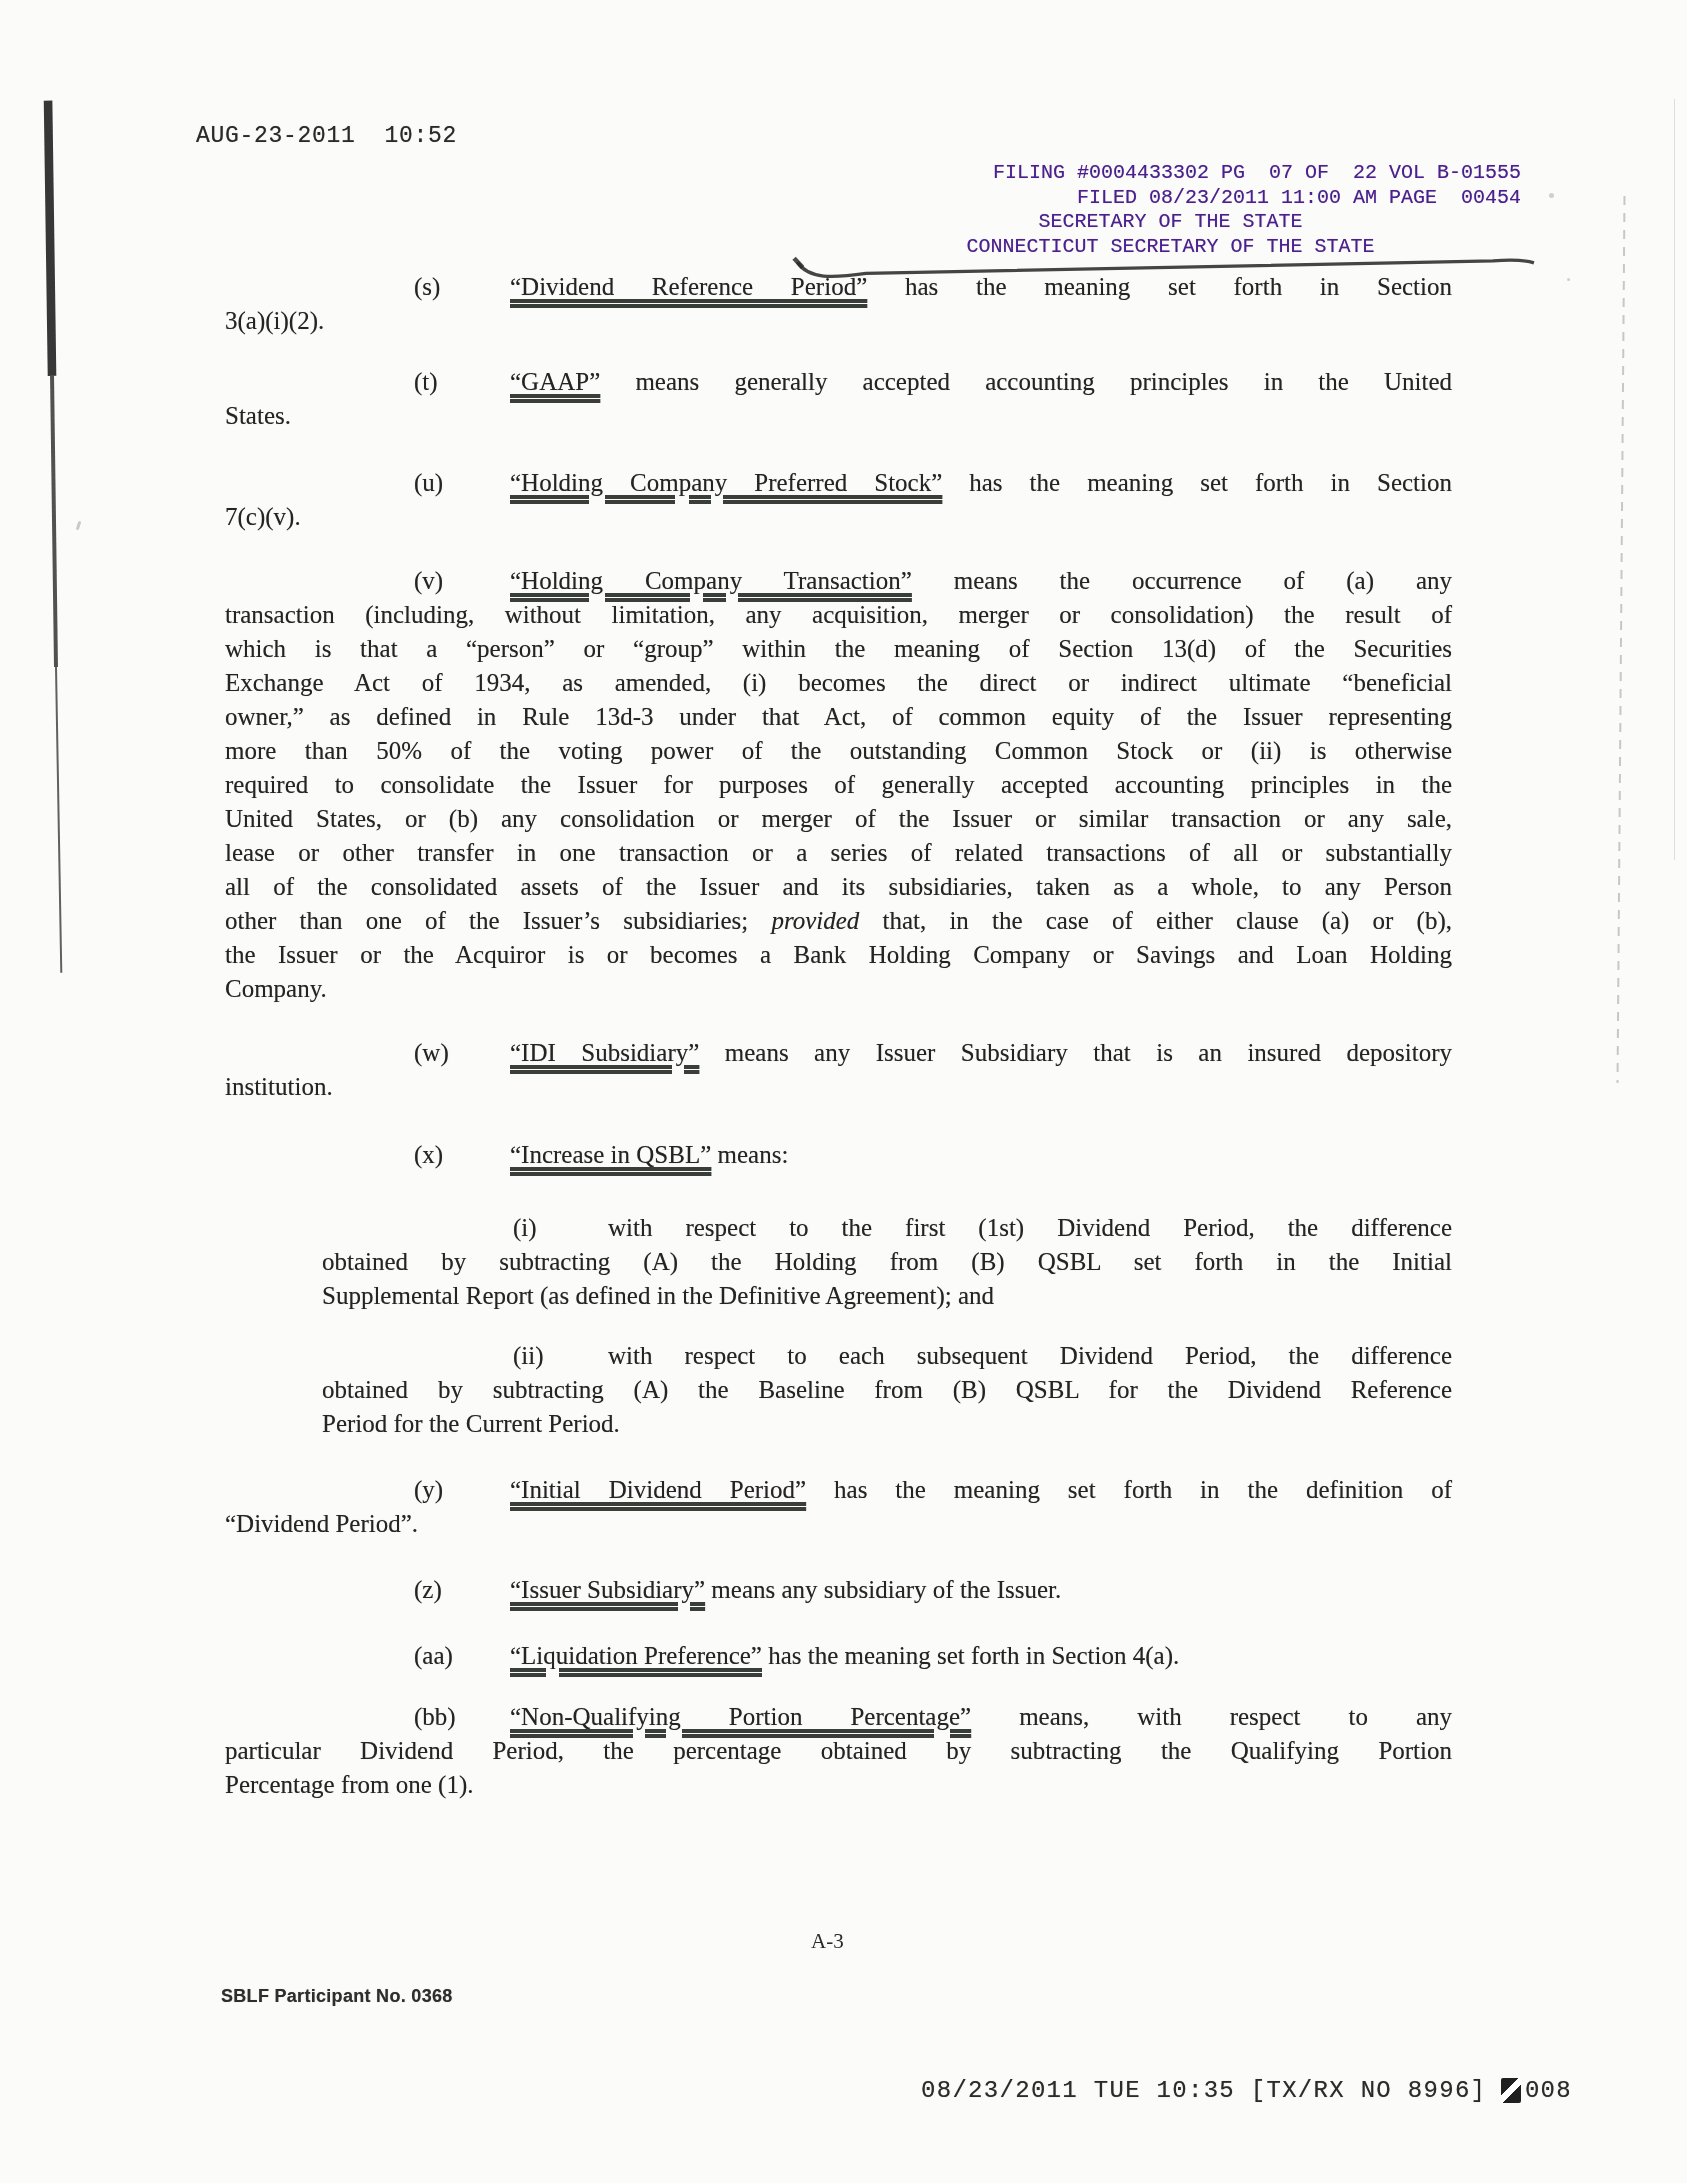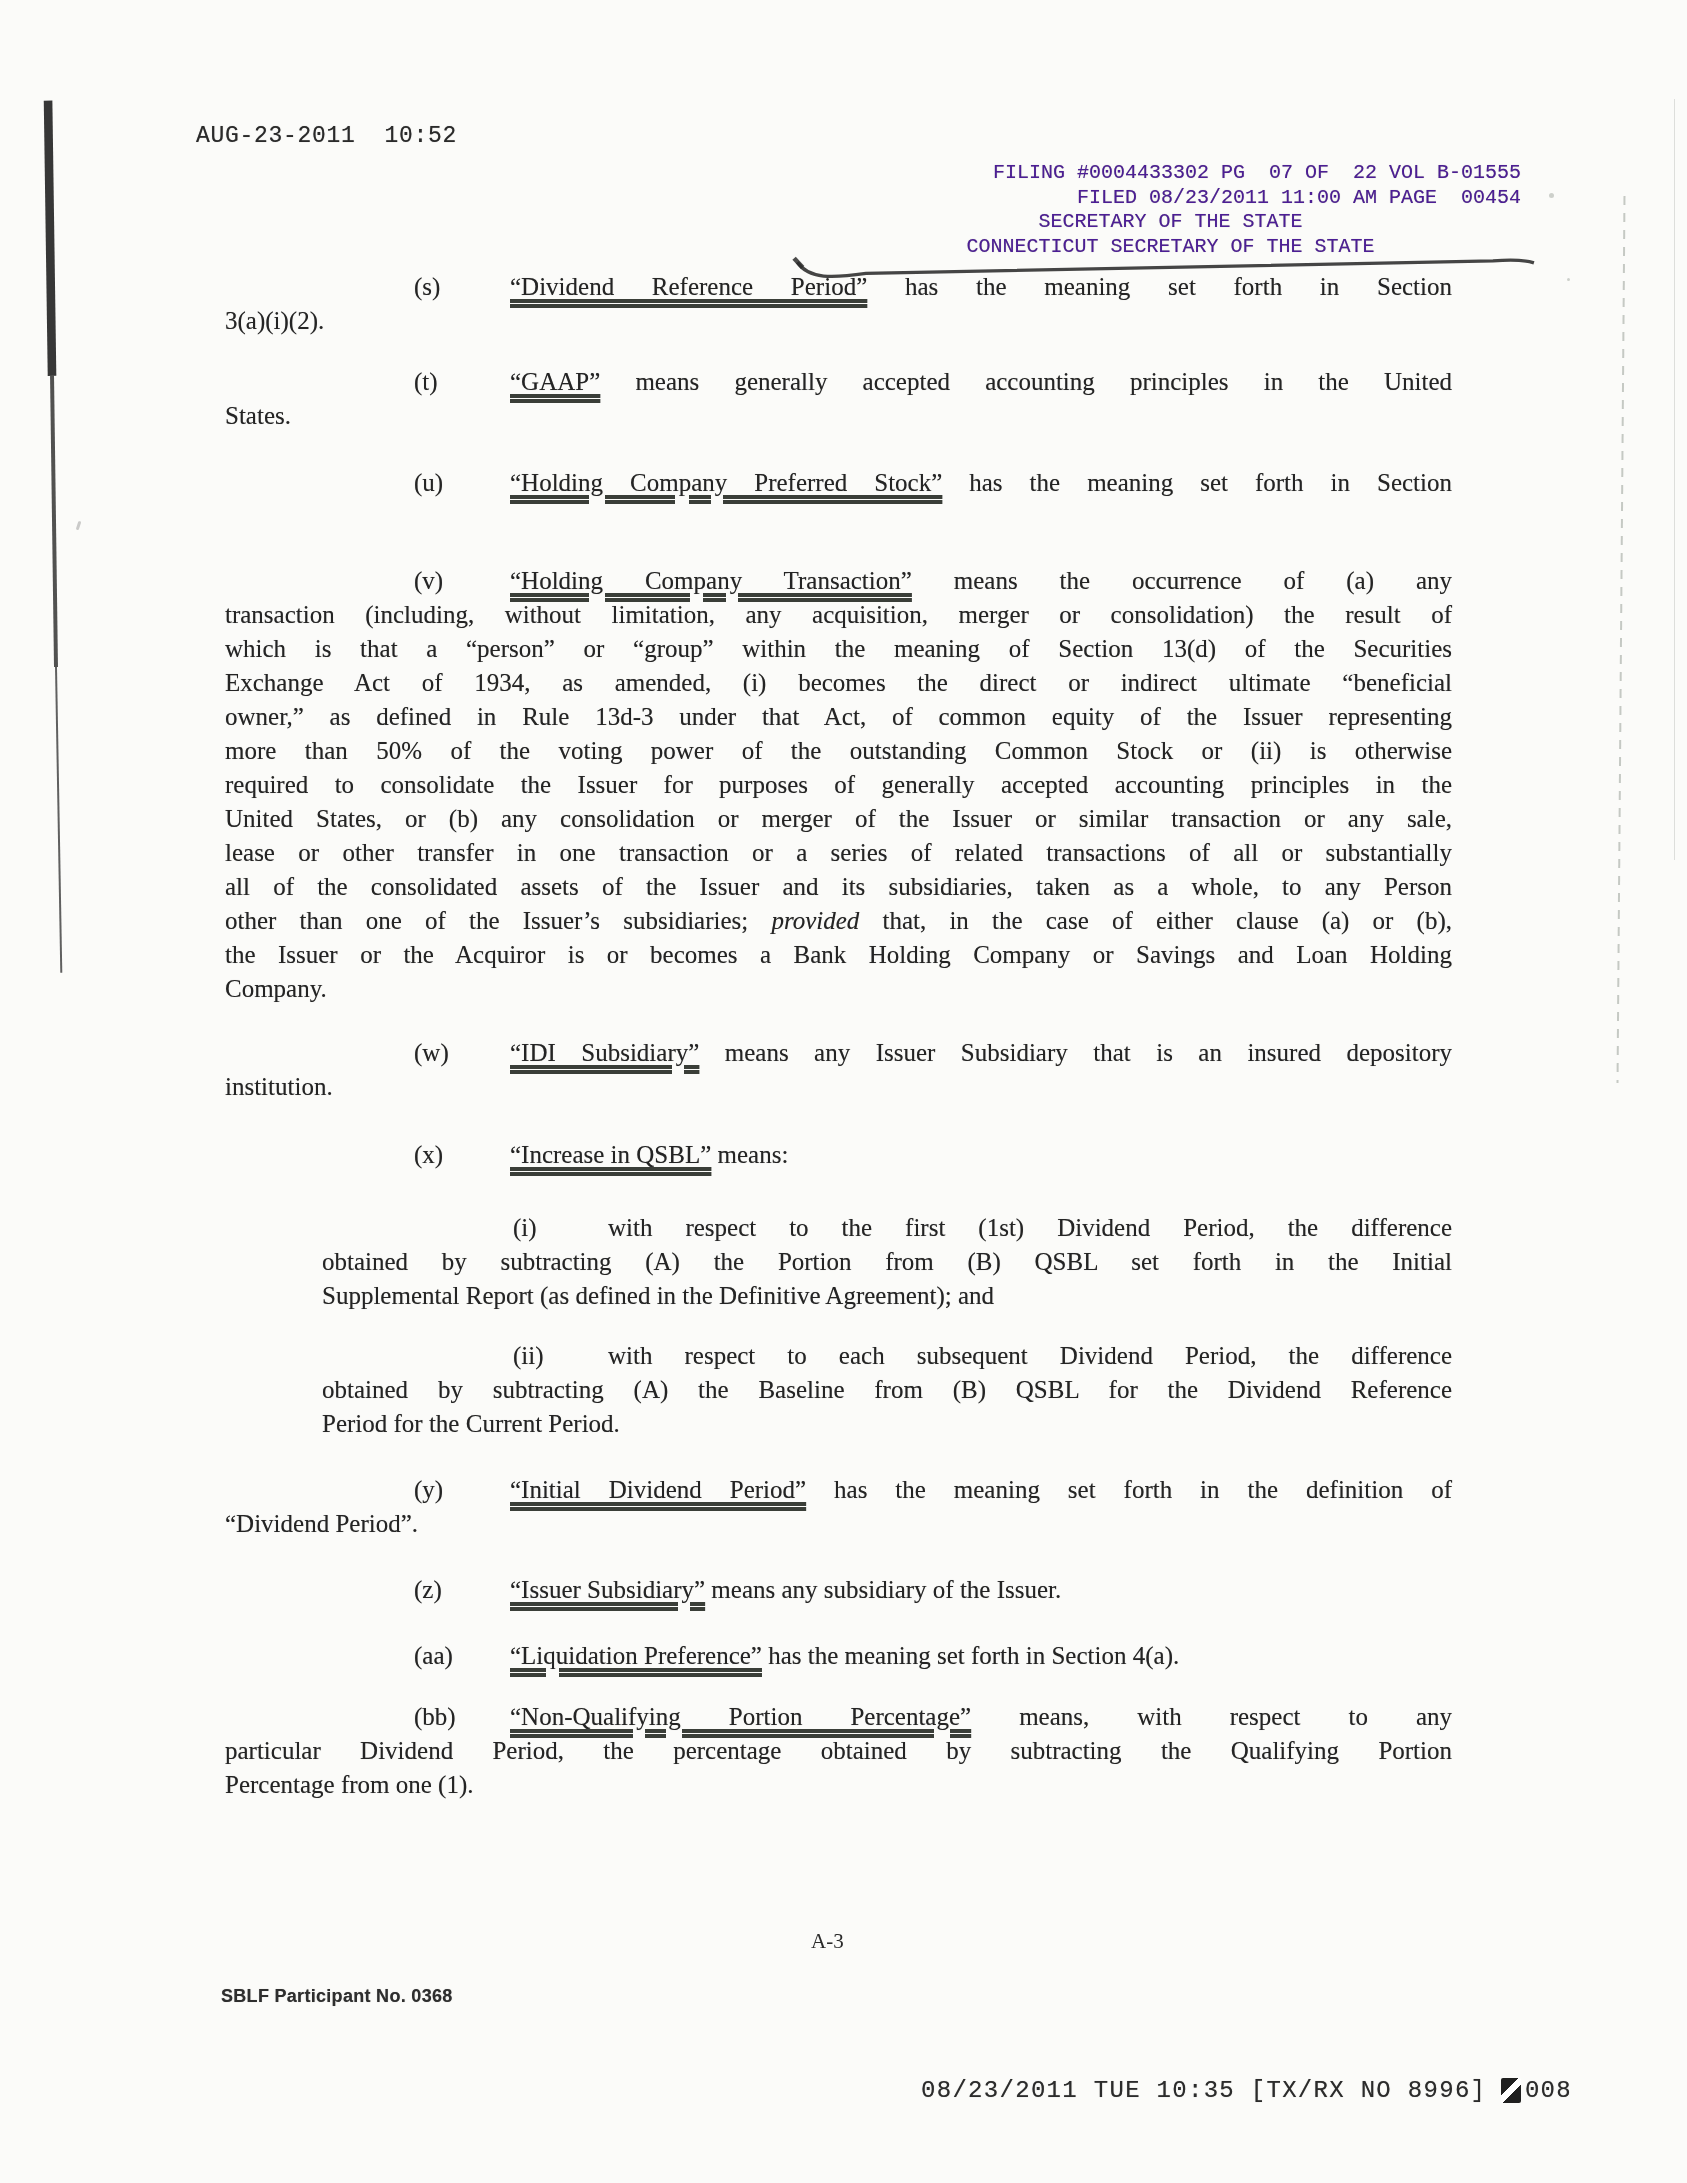--- a/index.html
+++ b/index.html
@@ -136,20 +136,21 @@
     <div class="ln last">3(a)(i)(2).</div>
   </div>
 
   <div class="para" style="top:365px">
     <div class="ln ind"><span class="lab">(t)</span><span class="term">“GAAP”</span><span> means generally accepted accounting principles in the United</span></div>
     <div class="ln last">States.</div>
   </div>
 
   <div class="para" style="top:466px">
     <div class="ln ind"><span class="lab">(u)</span><span class="term">“Holding Company Preferred Stock”</span><span> has the meaning set forth in Section</span></div>
+    <div class="ln last">7(c)(v).</div>
   </div>
 
   <div class="para" style="top:564px">
     <div class="ln ind"><span class="lab">(v)</span><span class="term">“Holding Company Transaction”</span><span> means the occurrence of (a) any</span></div>
     <div class="ln">transaction (including, without limitation, any acquisition, merger or consolidation) the result of</div>
     <div class="ln">which is that a “person” or “group” within the meaning of Section 13(d) of the Securities</div>
     <div class="ln">Exchange Act of 1934, as amended, (i) becomes the direct or indirect ultimate “beneficial</div>
     <div class="ln">owner,” as defined in Rule 13d-3 under that Act, of common equity of the Issuer representing</div>
     <div class="ln">more than 50% of the voting power of the outstanding Common Stock or (ii) is otherwise</div>
     <div class="ln">required to consolidate the Issuer for purposes of generally accepted accounting principles in the</div>
@@ -165,21 +166,21 @@
     <div class="ln ind"><span class="lab">(w)</span><span class="term">“IDI Subsidiary”</span><span> means any Issuer Subsidiary that is an insured depository</span></div>
     <div class="ln last">institution.</div>
   </div>
 
   <div class="para" style="top:1138px">
     <div class="ln last ind"><span class="lab">(x)</span><span class="term">“Increase in QSBL”</span><span> means:</span></div>
   </div>
 
   <div class="para sub" style="top:1211px">
     <div class="ln ind"><span class="lab">(i)</span><span>with respect to the first (1st) Dividend Period, the difference</span></div>
-    <div class="ln">obtained by subtracting (A) the Portion from (B) QSBL set forth in the Initial</div>
+    <div class="ln">obtained by subtracting (A) the Holding from (B) QSBL set forth in the Initial</div>
     <div class="ln last">Supplemental Report (as defined in the Definitive Agreement); and</div>
   </div>
 
   <div class="para sub" style="top:1339px">
     <div class="ln ind"><span class="lab">(ii)</span><span>with respect to each subsequent Dividend Period, the difference</span></div>
     <div class="ln">obtained by subtracting (A) the Baseline from (B) QSBL for the Dividend Reference</div>
     <div class="ln last">Period for the Current Period.</div>
   </div>
 
   <div class="para" style="top:1473px">

